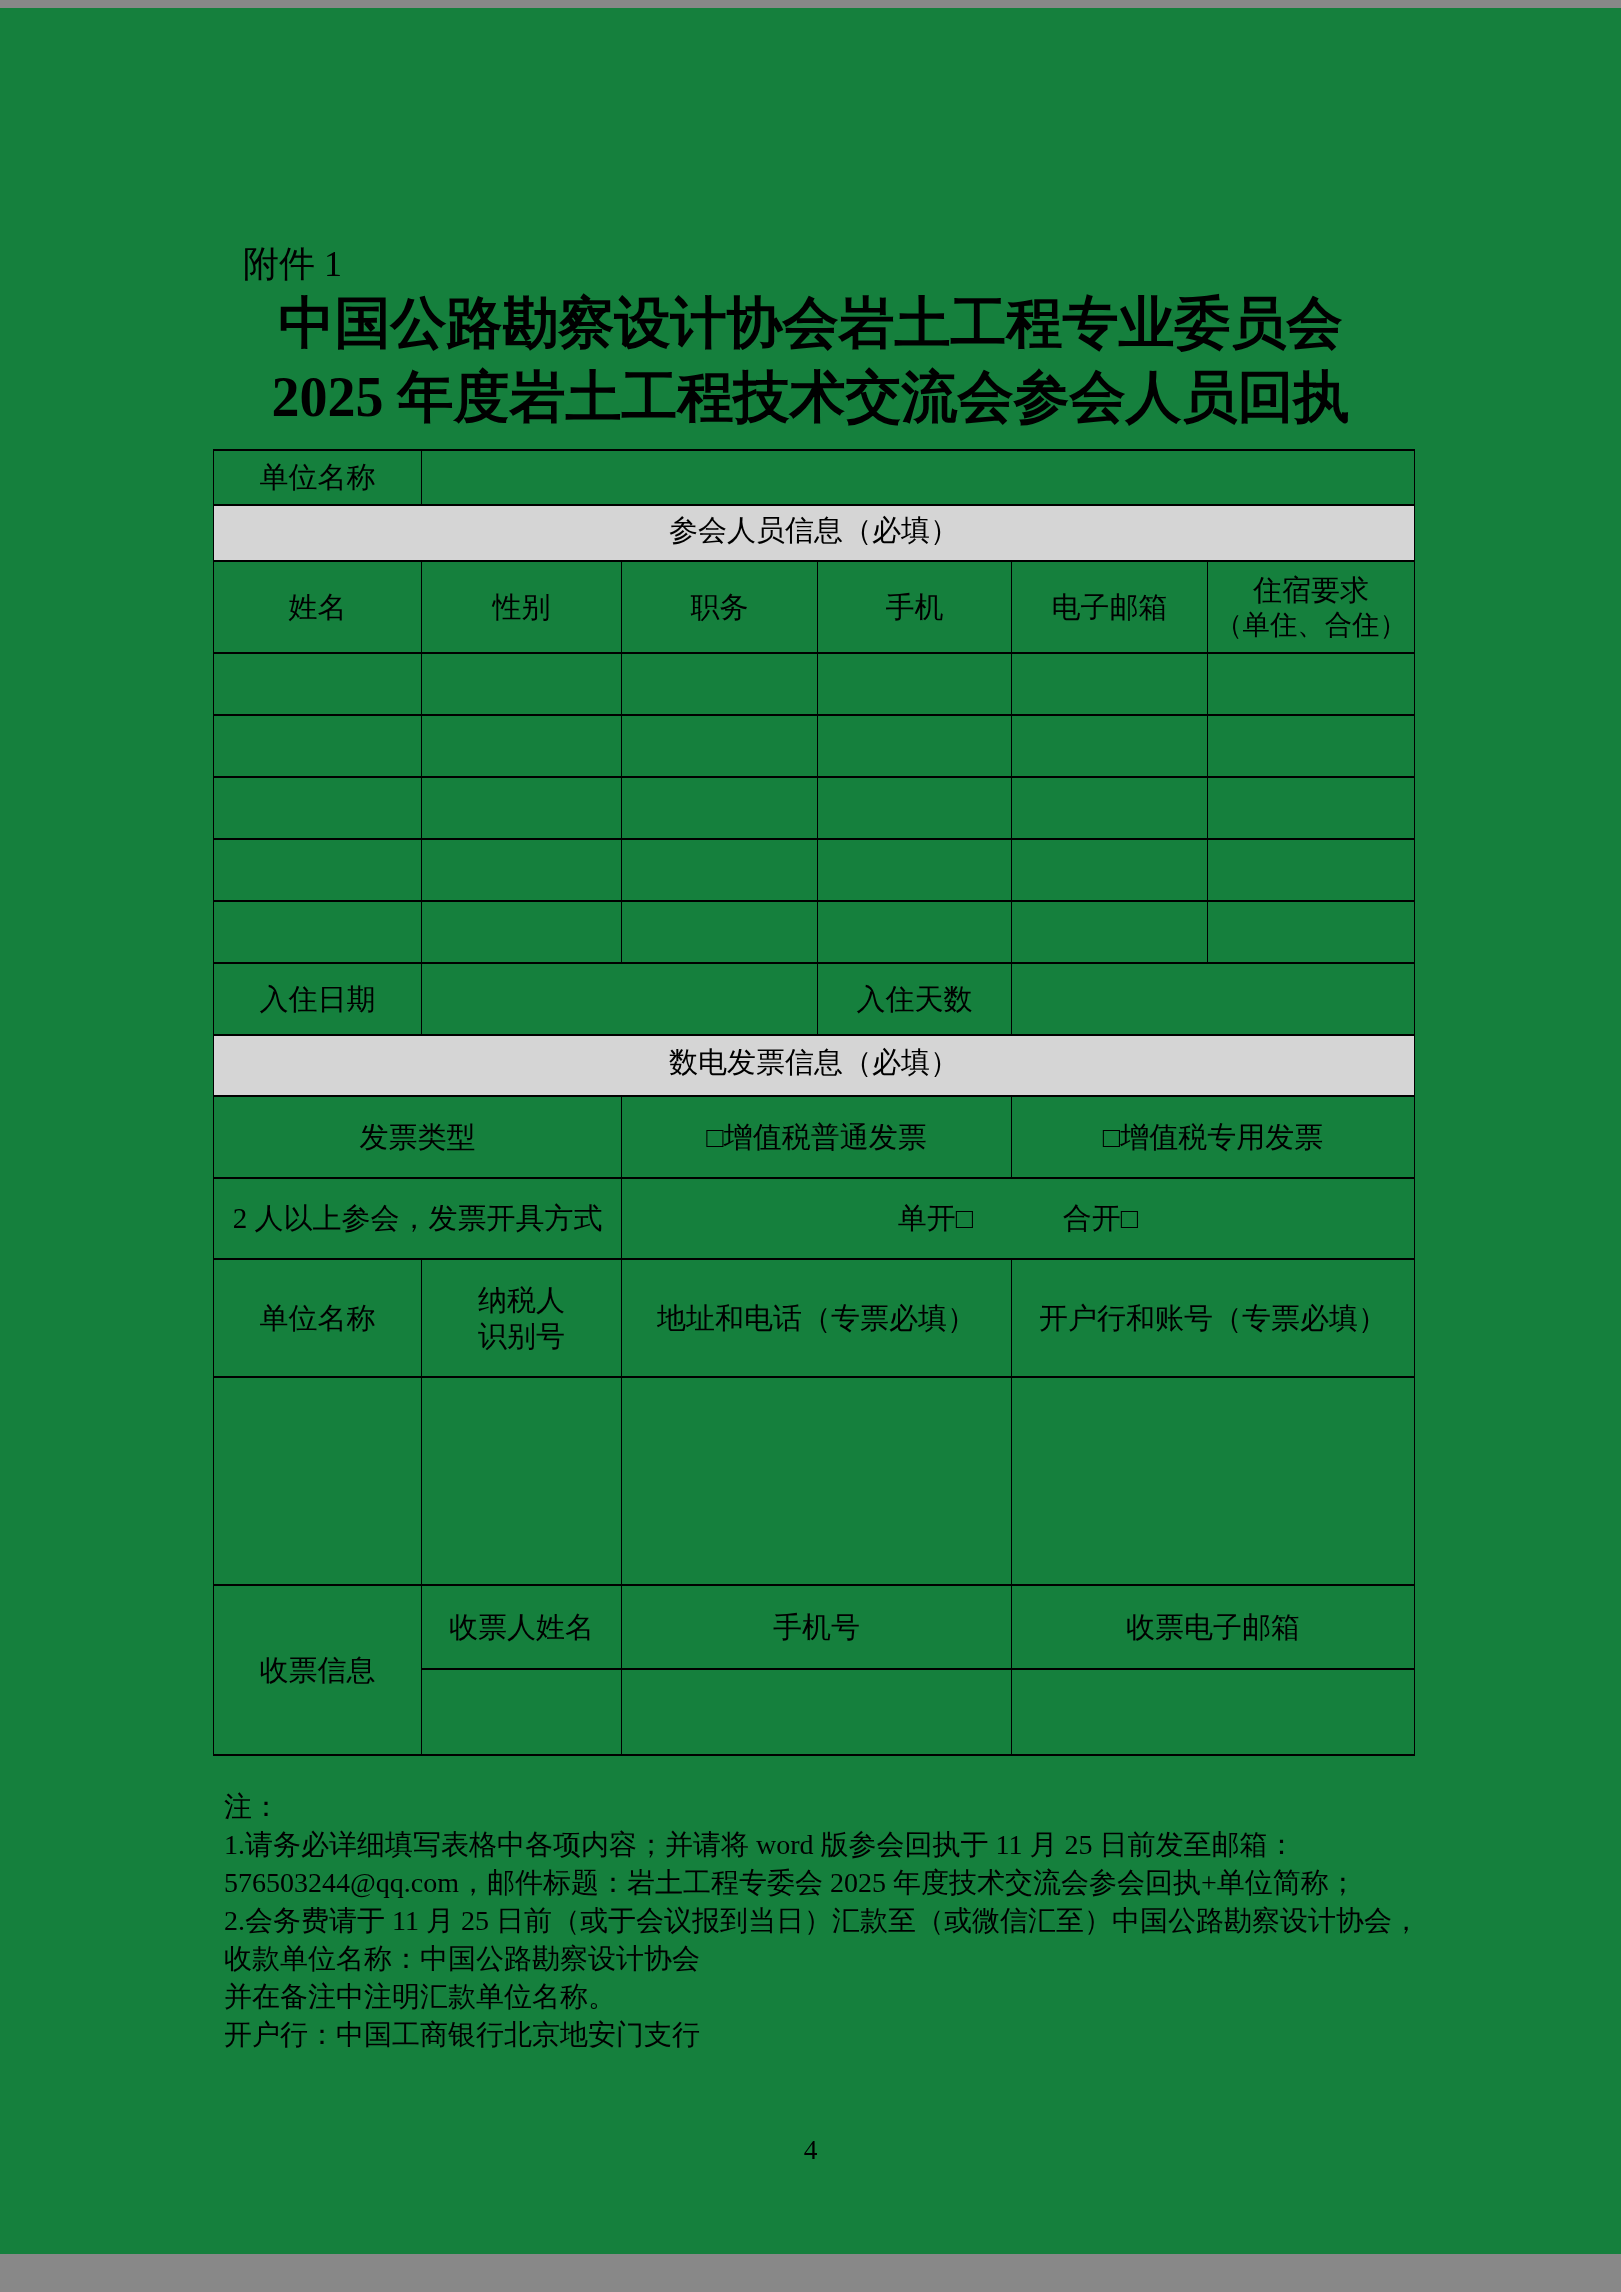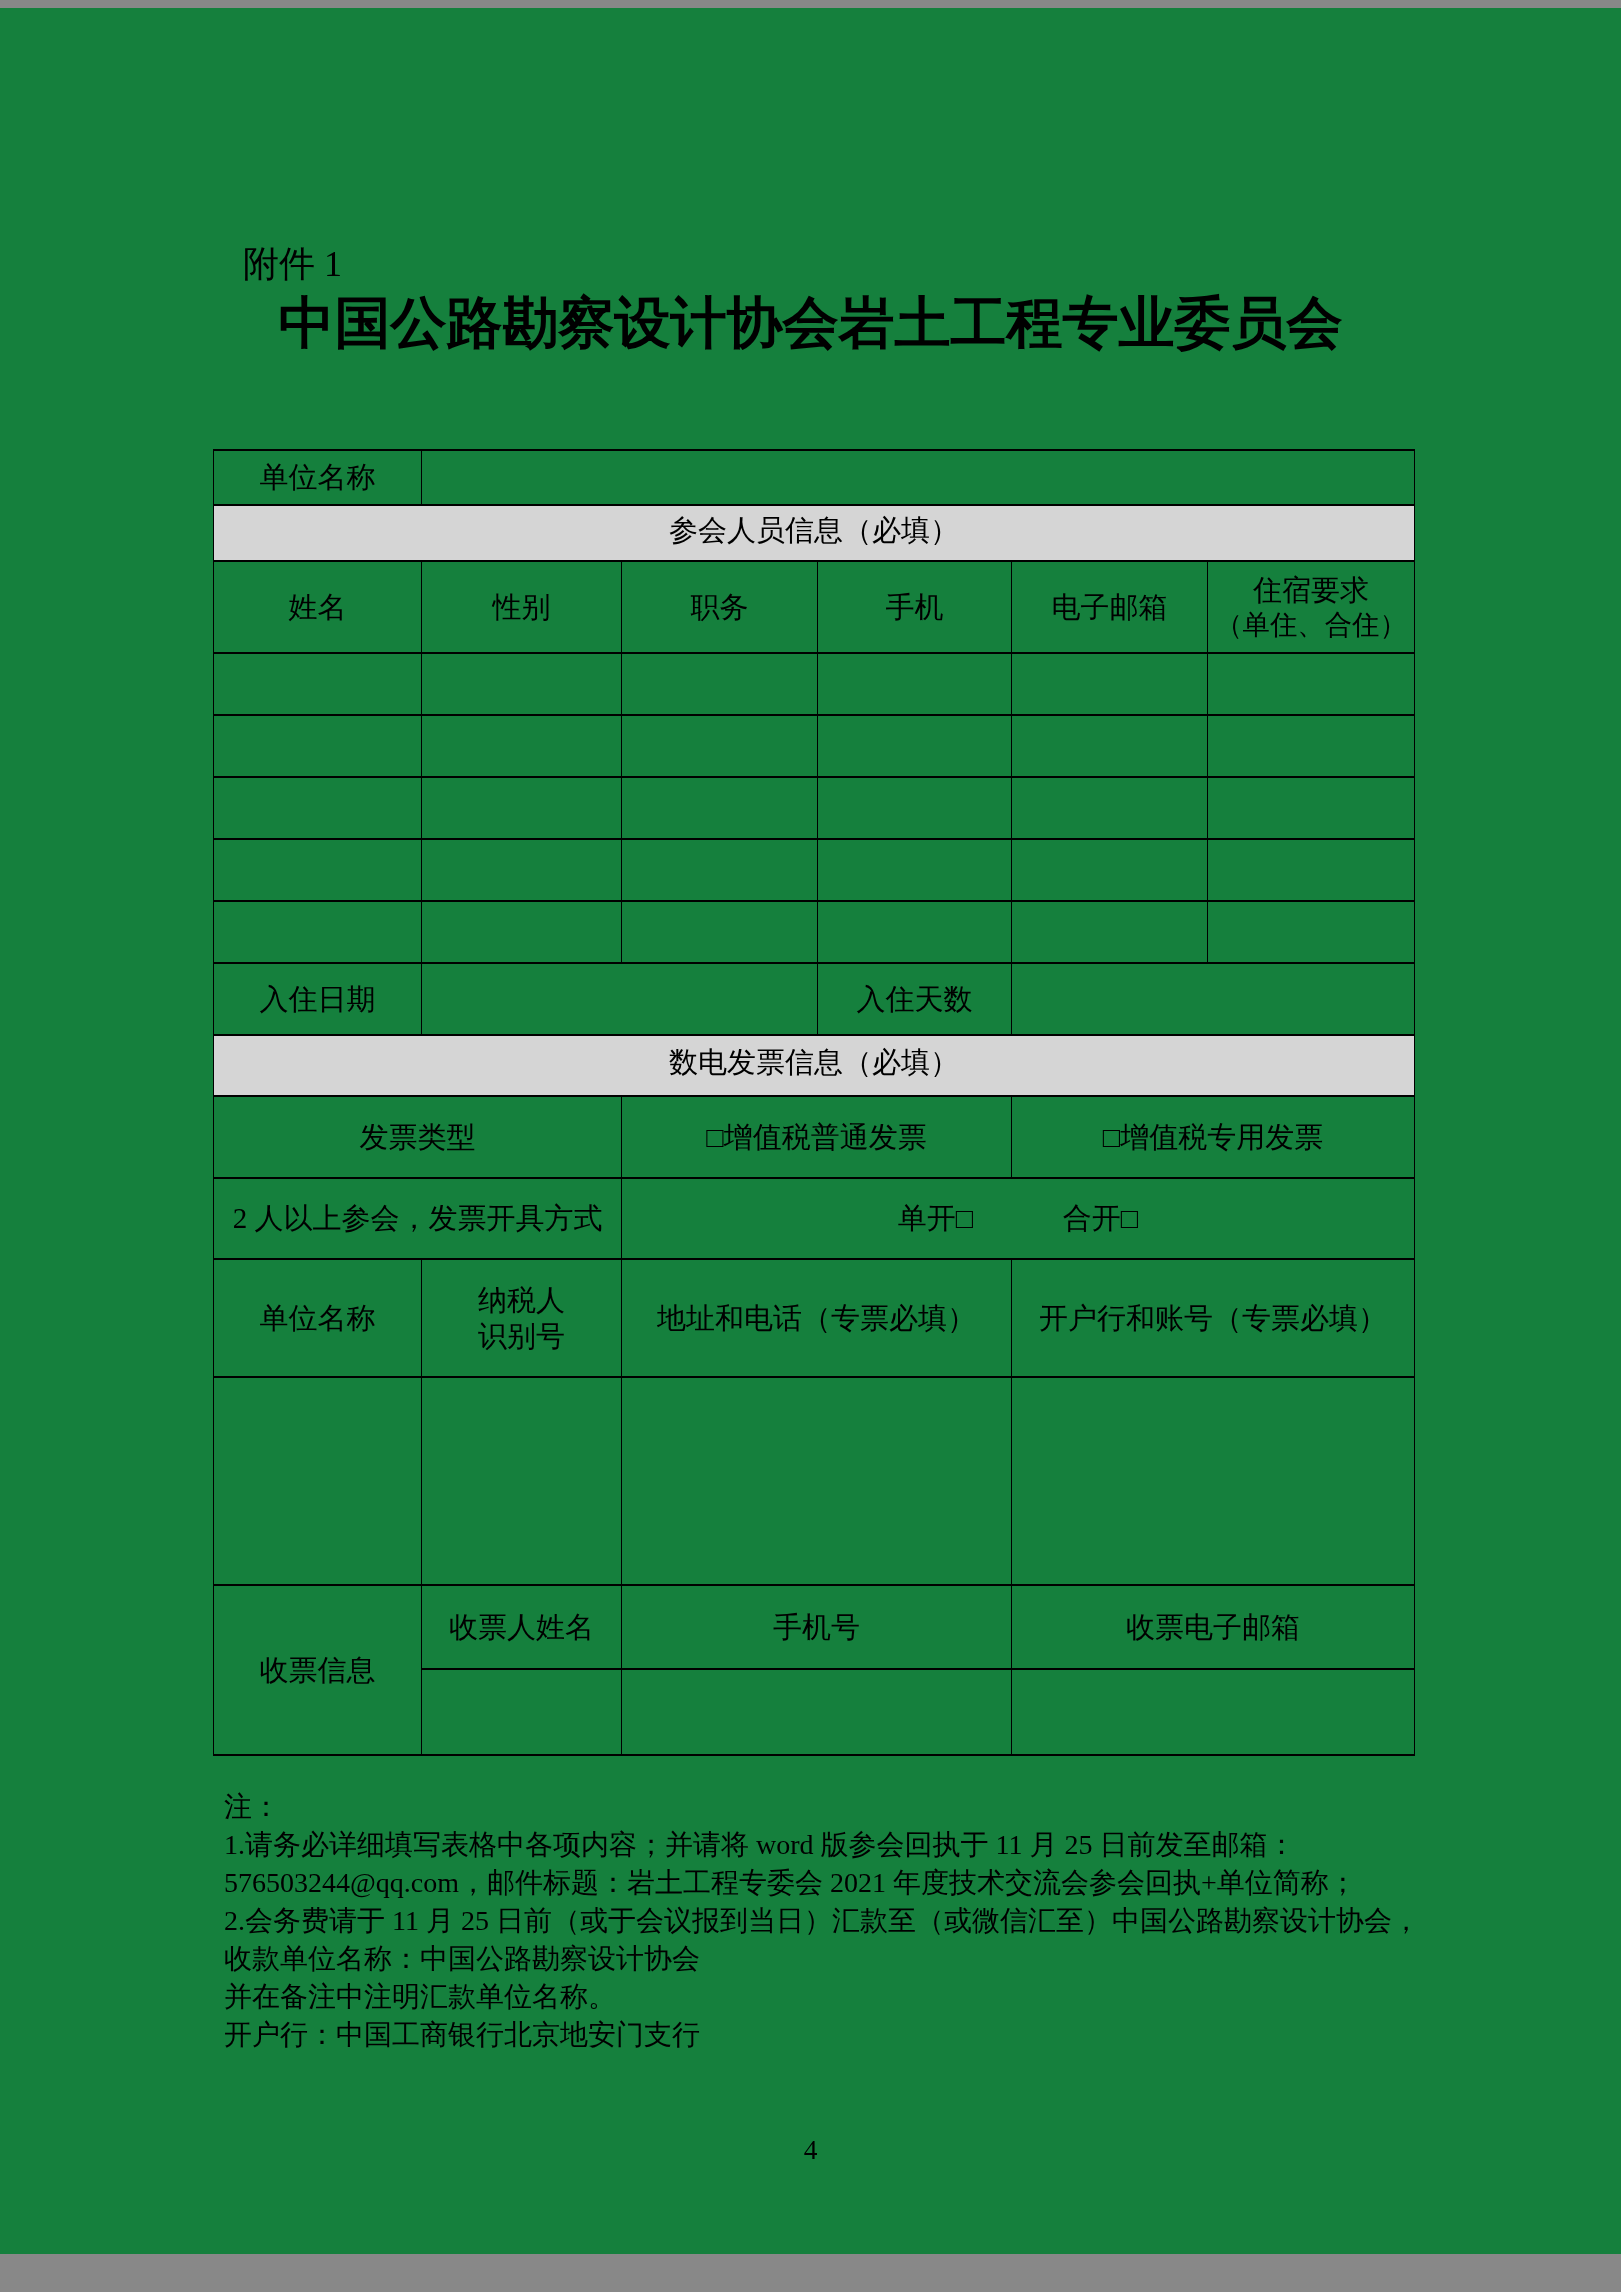--- a/index.html
+++ b/index.html
@@ -34,20 +34,21 @@
 </style>
 </head>
 <body>
 
 <div class="page">
 
   <div class="attachment">附件 1</div>
 
   <div class="title">
     <div>中国公路勘察设计协会岩土工程专业委员会</div>
+    <div>2025 年度岩土工程技术交流会参会人员回执</div>
   </div>
 
   <table class="form-table">
     <colgroup>
       <col style="width:208px">
         <col style="width:200px">
         <col style="width:196px">
       <col style="width:194px">
         <col style="width:196px">
         <col style="width:207px">
@@ -169,21 +170,21 @@
       <td></td>
       <td colspan="2"></td>
       <td colspan="2"></td>
     </tr>
   </tbody>
     </table>
 
   <div class="notes">
     <div>注：</div>
     <div>1.请务必详细填写表格中各项内容；并请将 word 版参会回执于 11 月 25 日前发至邮箱：</div>
-    <div>576503244@qq.com，邮件标题：岩土工程专委会 2021 年度技术交流会参会回执+单位简称；</div>
+    <div>576503244@qq.com，邮件标题：岩土工程专委会 2025 年度技术交流会参会回执+单位简称；</div>
     <div>2.会务费请于 11 月 25 日前（或于会议报到当日）汇款至（或微信汇至）中国公路勘察设计协会，</div>
     <div>收款单位名称：中国公路勘察设计协会</div>
     <div>并在备注中注明汇款单位名称。</div>
     <div>开户行：中国工商银行北京地安门支行</div>
   </div>
 
   <div class="page-number">4</div>
 
 </div>
 

